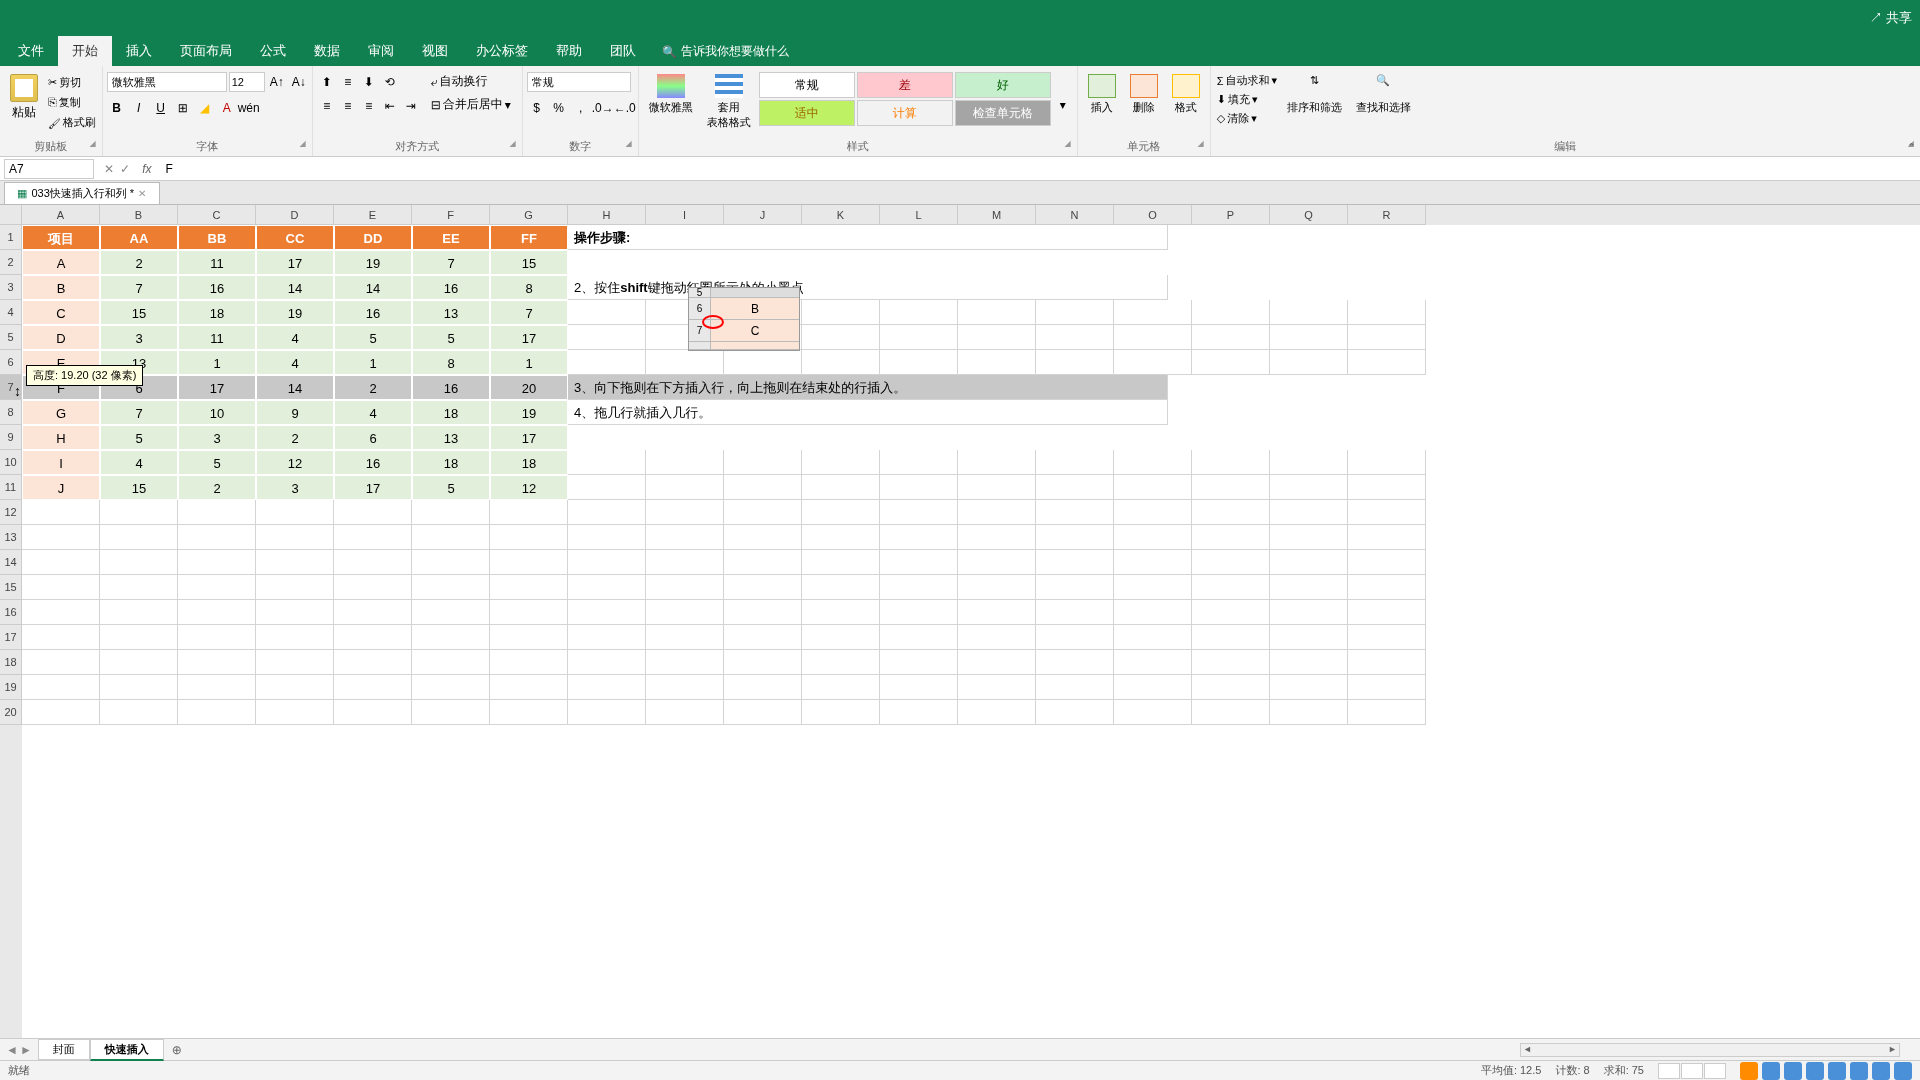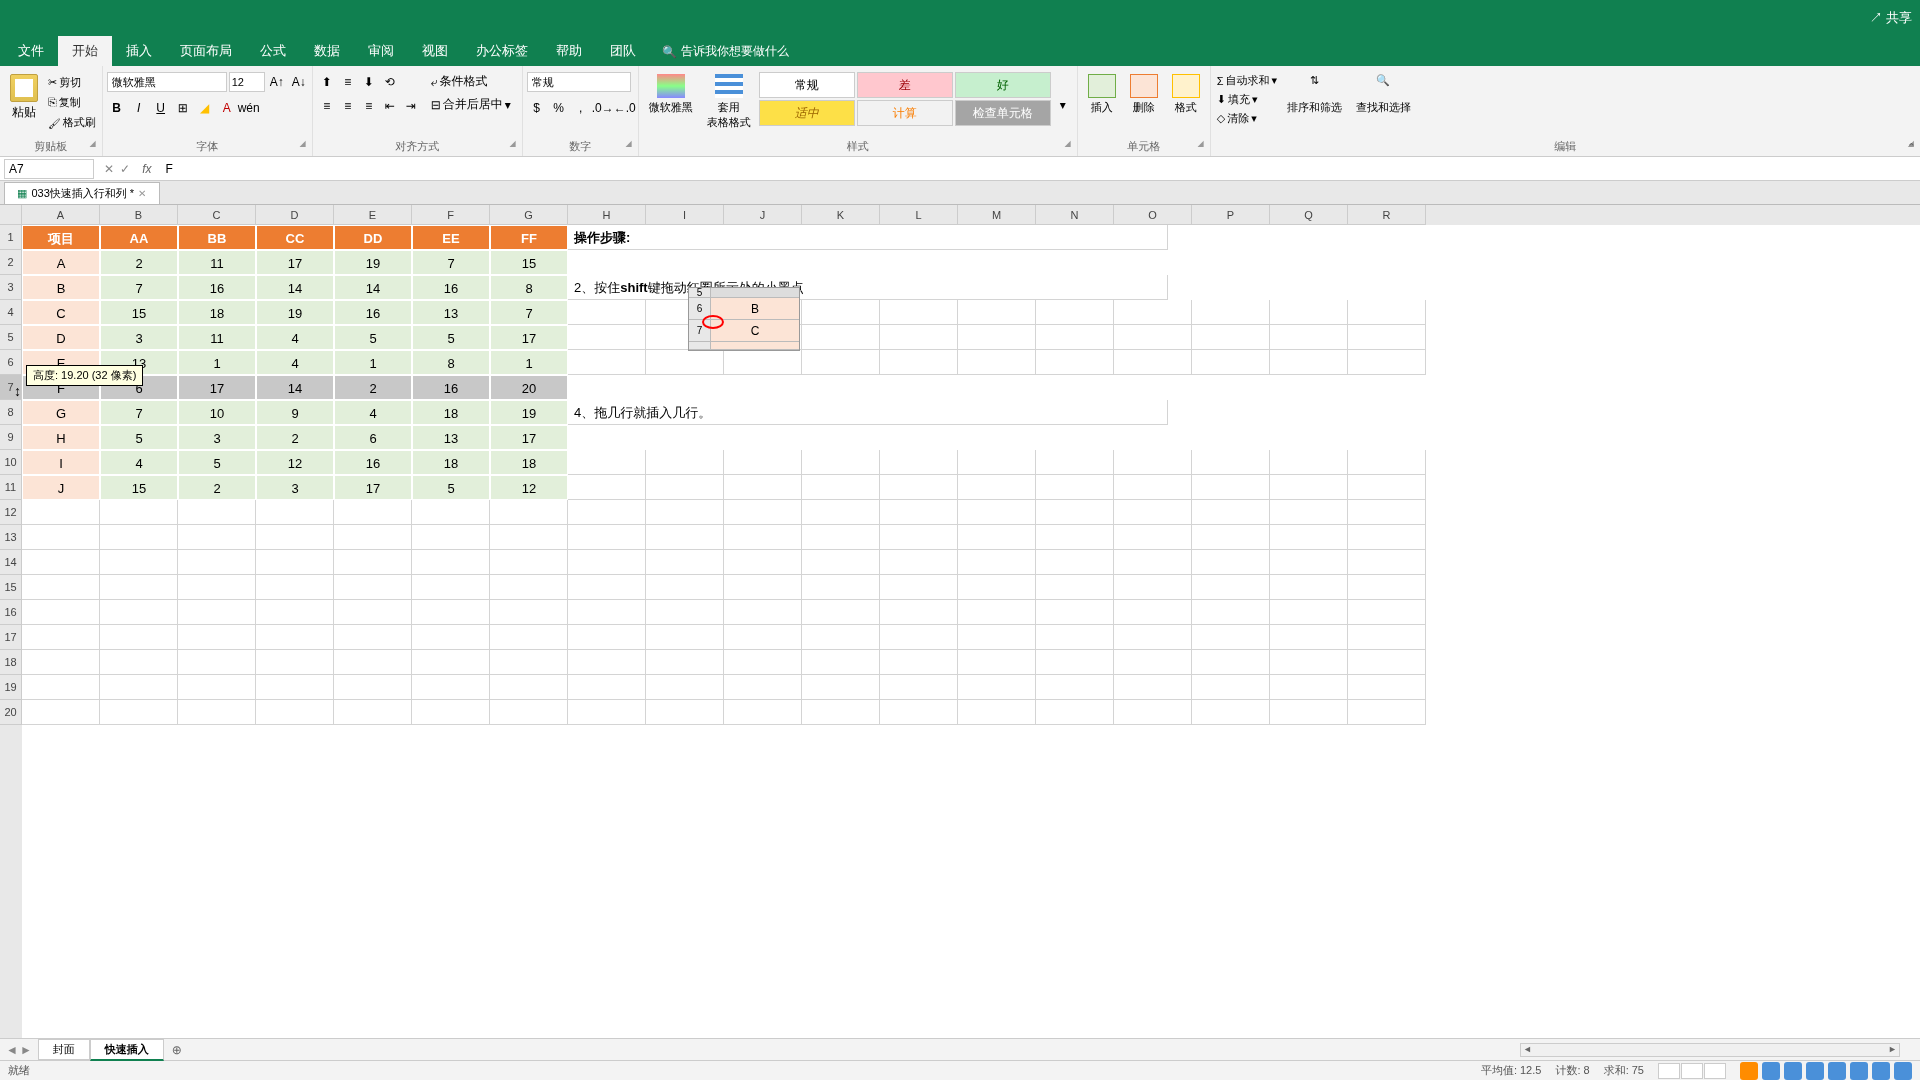--- a/index.html
+++ b/index.html
@@ -38,21 +38,21 @@
 
 .big-btn { display: flex; flex-direction: column; align-items: center; padding: 2px 6px; gap: 2px; font-size: 11px; text-align: center; }
 .big-icon { width: 28px; height: 24px; }
 
 .style-gallery { display: flex; flex-direction: column; gap: 2px; }
 .style-row { display: flex; gap: 2px; }
 .style-cell { width: 96px; height: 26px; display: flex; align-items: center; justify-content: center; font-size: 12px; border: 1px solid #ccc; }
 .style-normal { background: #fff; }
 .style-bad { background: #ffc7ce; color: #9c0006; }
 .style-good { background: #c6efce; color: #006100; }
-.style-neutral { background: #fde047; color: #9c6500; font-style: italic; }
+.style-neutral { background: #bef264; color: #9c6500; }
 .style-calc { background: #f2f2f2; color: #fa7d00; }
 .style-check { background: #a5a5a5; color: #fff; }
 
 .collapse-ribbon { position: absolute; right: 4px; bottom: 2px; font-size: 11px; color: #666; cursor: pointer; }
 
 
 .formula-bar { height: 24px; background: #fff; border-bottom: 1px solid #ccc; display: flex; align-items: center; }
 .name-box { width: 90px; height: 20px; border: 1px solid #ccc; margin: 0 4px; padding: 0 4px; font-size: 12px; background: #fff; }
 .fx-btns { display: flex; gap: 6px; padding: 0 6px; color: #888; }
 .fx-label { padding: 0 6px; font-style: italic; color: #666; }
@@ -201,21 +201,21 @@
         </div>
         <div class="align-row">
           <span class="icon-btn">≡</span>
           <span class="icon-btn">≡</span>
           <span class="icon-btn">≡</span>
           <span class="icon-btn">⇤</span>
           <span class="icon-btn">⇥</span>
         </div>
       </div>
       <div style="display:flex;flex-direction:column;gap:4px;margin-left:6px">
-        <div class="small-btn">⤶ <span>条件格式</span></div>
+        <div class="small-btn">⤶ <span>自动换行</span></div>
         <div class="small-btn">⊟ <span>合并后居中</span> ▾</div>
       </div>
     </div>
     <div class="ribbon-group-label">对齐方式</div>
   </div>
 
   <div class="ribbon-group" style="width:116px">
     <div class="ribbon-body" style="flex-direction:column;gap:6px">
       <input class="font-select" style="width: 104px;" value="常规">
       <div class="font-row">
@@ -449,20 +449,21 @@
         <div class="cell" style="width: 78px;"></div>
       </div>
       <div class="cell-row selected-row">
         <div class="cell data-a" style="width: 78px;">F</div>
         <div class="cell data-v" style="width: 78px;">6</div>
         <div class="cell data-v" style="width: 78px;">17</div>
         <div class="cell data-v" style="width: 78px;">14</div>
         <div class="cell data-v" style="width: 78px;">2</div>
         <div class="cell data-v" style="width: 78px;">16</div>
         <div class="cell data-v" style="width: 78px;">20</div>
+        <div class="cell left" style="width: 600px;">3、向下拖则在下方插入行，向上拖则在结束处的行插入。</div>
       </div>
       <div class="cell-row">
         <div class="cell data-a" style="width: 78px;">G</div>
         <div class="cell data-v" style="width: 78px;">7</div>
         <div class="cell data-v" style="width: 78px;">10</div>
         <div class="cell data-v" style="width: 78px;">9</div>
         <div class="cell data-v" style="width: 78px;">4</div>
         <div class="cell data-v" style="width: 78px;">18</div>
         <div class="cell data-v" style="width: 78px;">19</div>
         <div class="cell left" style="width: 600px;">4、拖几行就插入几行。</div>

